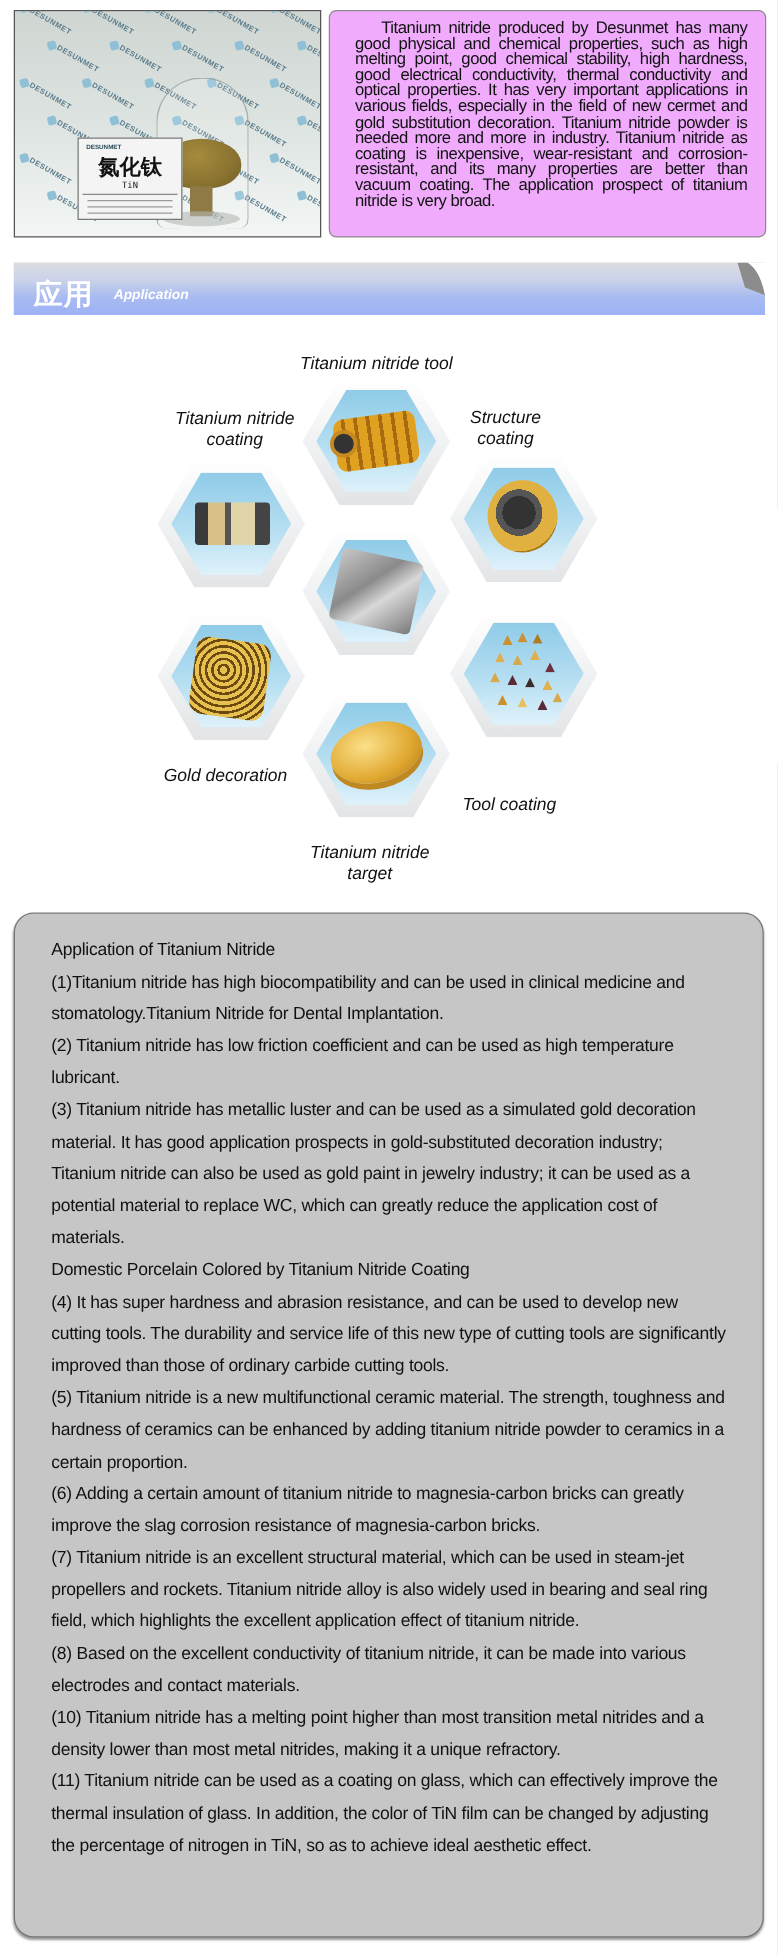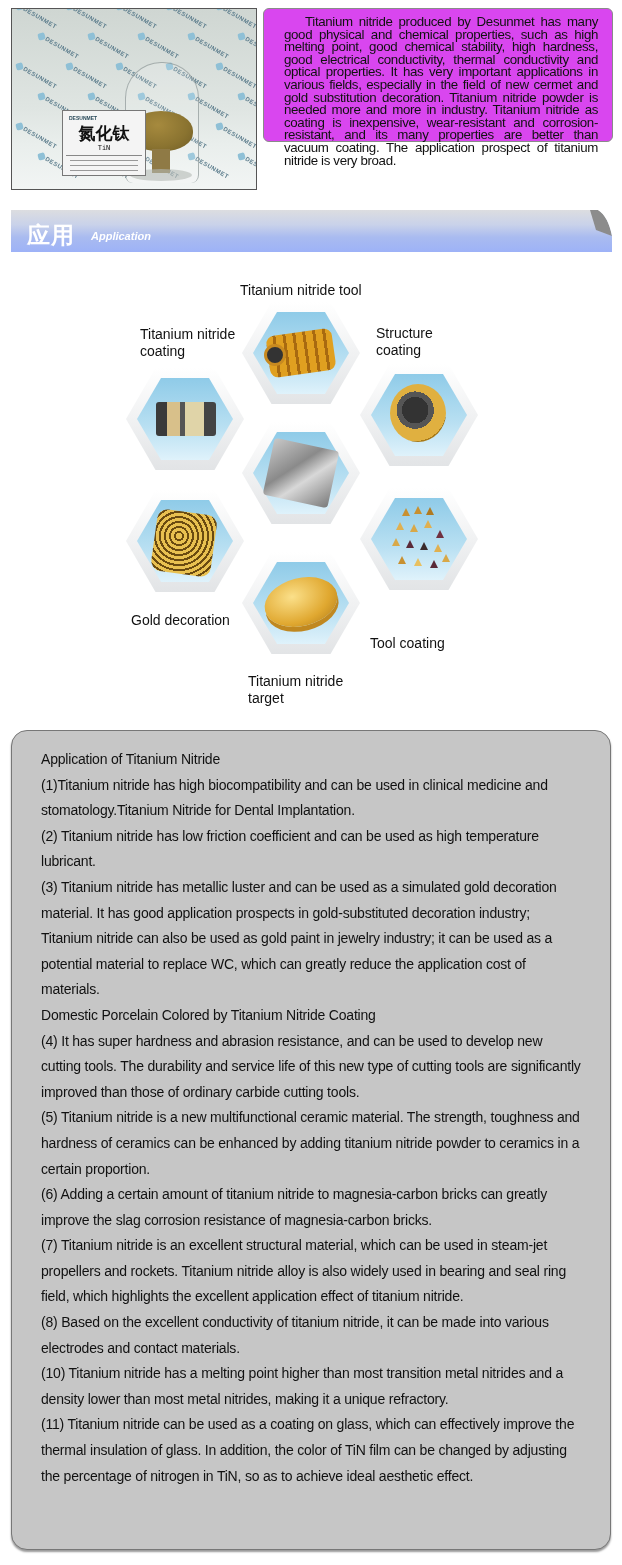--- a/index.html
+++ b/index.html
@@ -15,33 +15,33 @@
   .stem { position:absolute; left:140px; top:140px; width:18px; height:24px; background:#8f7a45; }
   .base { position:absolute; left:118px; top:160px; width:62px; height:12px; border-radius:50%; background:rgba(180,185,180,0.6); }
   .card { position:absolute; left:50px; top:101px; width:84px; height:66px; background:#f4f4f4; border:1px solid #777; box-sizing:border-box; }
   .card .brand { position:absolute; left:6px; top:4px; font-size:5px; font-weight:bold; color:#2a4a5a; }
   .card .cn { position:absolute; left:0; right:0; top:11px; text-align:center; font-size:17px; font-weight:bold; color:#111; font-family:"DejaVu Sans", sans-serif; }
   .card .tin { position:absolute; left:0; right:0; top:33px; text-align:center; font-size:7px; font-family:"DejaVu Sans Mono", monospace; }
   .card .foot { position:absolute; left:3px; right:3px; top:44px; height:18px; border-top:1px solid #888; }
   .card .foot i { display:block; height:1px; background:#999; margin:4px 4px 0; }
 
   
-  .intro { position:absolute; left:263px; top:8px; width:350px; height:134px; box-sizing:border-box; background:#d946ef; border:1px solid #8a8a8a; border-radius:6px;
+  .intro { position:absolute; left:263px; top:8px; width:350px; height:182px; box-sizing:border-box; background:#f0abfc; border:1px solid #8a8a8a; border-radius:6px;
     padding:7px 14px 0 20px; font-size:13.3px; line-height:12.6px; text-align:justify; letter-spacing:-0.35px; text-indent:21px; color:#111; }
 
   
   .sec-head { position:absolute; left:11px; top:210px; width:601px; height:42px;
     background:linear-gradient(180deg,#dcdde0 0%,#c9d2ea 35%,#a9bbf0 65%,#9db2f7 100%); }
   .sec-head .cn { position:absolute; left:16px; top:10px; font-size:23px; font-weight:bold; color:#ffffff; letter-spacing:1px; font-family:"DejaVu Sans", sans-serif; }
   .sec-head .en { position:absolute; left:80px; top:20px; font-size:11px; font-weight:bold; color:#ffffff; font-style:italic; }
   .sec-head .curl { position:absolute; right:0; top:0; width:24px; height:26px; }
 
   
   .collage { position:absolute; left:120px; top:276px; width:370px; height:440px; }
-  .hexlabel { position:absolute; font-size:14px; color:#111; line-height:17px; white-space:nowrap; }
+  .hexlabel { position:absolute; font-size:14px; color:#111; text-align:center; line-height:17px; white-space:nowrap;font-style:italic; }
   .hex { position:absolute; width:118px; height:102px; }
   .hex .outer { position:absolute; inset:0; clip-path:polygon(25% 0,75% 0,100% 50%,75% 100%,25% 100%,0 50%); background:linear-gradient(180deg,#ffffff,#e2e4e6); }
   .hex .inner { position:absolute; left:11px; top:10px; right:11px; bottom:10px; clip-path:polygon(25% 0,75% 0,100% 50%,75% 100%,25% 100%,0 50%); background:linear-gradient(180deg,#8fcbe8 0%,#b9e0f2 60%,#dff2fb 100%); }
   .hex .obj { position:absolute; }
 
   
   .app-box { position:absolute; left:11px; top:730px; width:600px; height:820px; box-sizing:border-box; background:#c6c6c6; border:1px solid #777;
     border-radius:16px; box-shadow:0 2px 2px #999; padding:16px 28px 0 29px; font-size:14px; line-height:25.6px; color:#111; letter-spacing:-0.2px; }
   .app-box p { margin:0; }
 </style>

